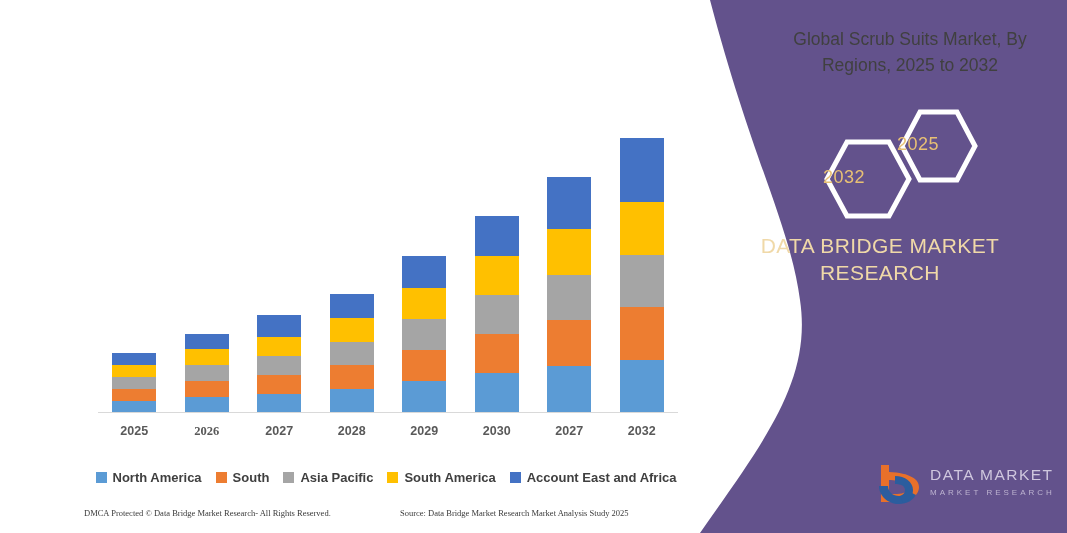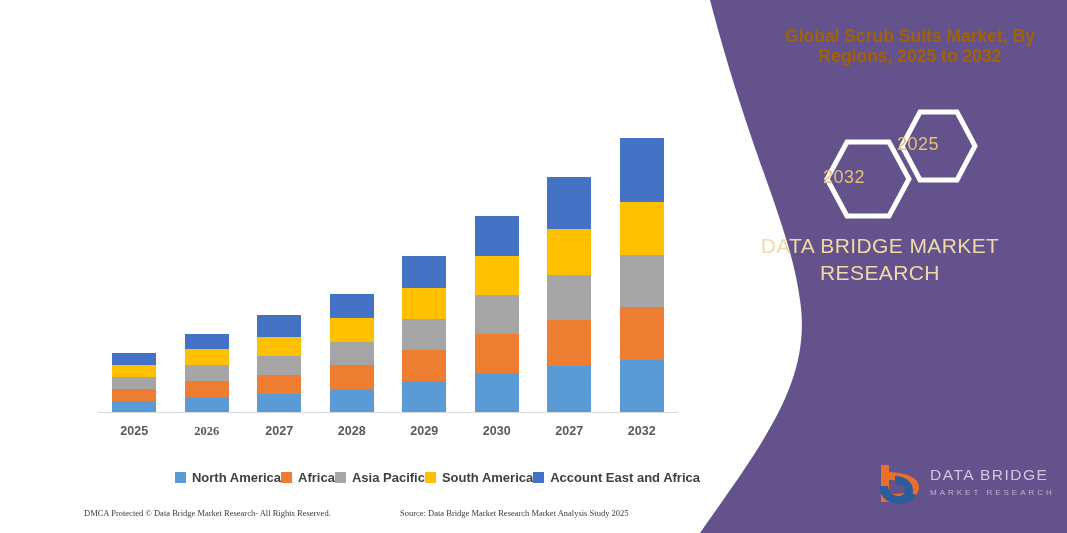--- a/index.html
+++ b/index.html
@@ -38,24 +38,24 @@
     left: 0;
     width: 407px;
     height: 533px;
   }
   #panel-title {
     position: absolute;
     top: 26px;
     left: 105px;
     width: 290px;
     text-align: center;
-    color: #a16207;
+    color: #404040;
     font-size: 17.5px;
-    line-height: 20px;
-    font-weight: 700;
+    line-height: 26px;
+    font-weight: 400;
   }
   .hexwrap {
     position: absolute;
   }
   #hex-2032 {
     left: 163px;
     top: 138px;
   }
   #hex-2025 {
     left: 237px;
@@ -171,22 +171,24 @@
     font-weight: bold;
     color: #595959;
   }
 
   #legend {
     position: absolute;
     left: 0;
     top: 470px;
     width: 700px;
     display: flex;
-    justify-content: flex-end;
+    justify-content: center;
     align-items: center;
+    gap: 14px;
+    padding-left: 36px;
   }
   .legend-item {
     display: flex;
     align-items: center;
     gap: 6px;
   }
   .legend-swatch {
     width: 11px;
     height: 11px;
     flex: none;
@@ -292,21 +294,21 @@
         <div class="xlabel" style="left: 507.75px;">2032</div>
       </div>
 
     <div id="legend">
         <div class="legend-item">
           <span class="legend-swatch" style="background: rgb(91, 155, 213);"></span>
           <span class="legend-label">North America</span>
         </div>
         <div class="legend-item">
           <span class="legend-swatch" style="background: rgb(237, 125, 49);"></span>
-          <span class="legend-label">Africa</span>
+          <span class="legend-label">South</span>
         </div>
         <div class="legend-item">
           <span class="legend-swatch" style="background: rgb(165, 165, 165);"></span>
           <span class="legend-label">Asia Pacific</span>
         </div>
         <div class="legend-item">
           <span class="legend-swatch" style="background: rgb(255, 192, 0);"></span>
           <span class="legend-label">South America</span>
         </div>
         <div class="legend-item">
@@ -346,20 +348,20 @@
       <div id="brand-text">DATA BRIDGE MARKET RESEARCH</div>
 
       <div id="panel-logo">
         <svg width="52" height="46" viewBox="0 0 52 46">
           <path d="M6 3 L6 40 L14 40 L14 3 Z" fill="#e8702a"></path>
           <path d="M10 10 C32 10 44 16 44 25 C44 34 34 40 22 40 L14 40 L14 32 L22 32 C29 32 34 29 34 25 C34 20 26 18 10 18 Z" fill="#e8702a"></path>
           <path d="M4 24 C4 34 13 42 24 42 C32 42 38 38 41 33 L33 29 C31 32 28 34 24 34 C18 34 13 30 13 24 Z" fill="#2b5d9e"></path>
           <path d="M20 14 C30 14 38 20 38 28 C38 34 34 39 28 41 L25 34 C28 33 30 31 30 28 C30 24 26 22 20 22 Z" fill="#2b5d9e"></path>
         </svg>
         <div id="logo-text">
-          <div class="l1">DATA BRIDGE</div>
+          <div class="l1">DATA MARKET</div>
           <div class="l2">MARKET RESEARCH</div>
         </div>
       </div>
     </div>
   </div>
 
 </div>
 
 </body></html>

